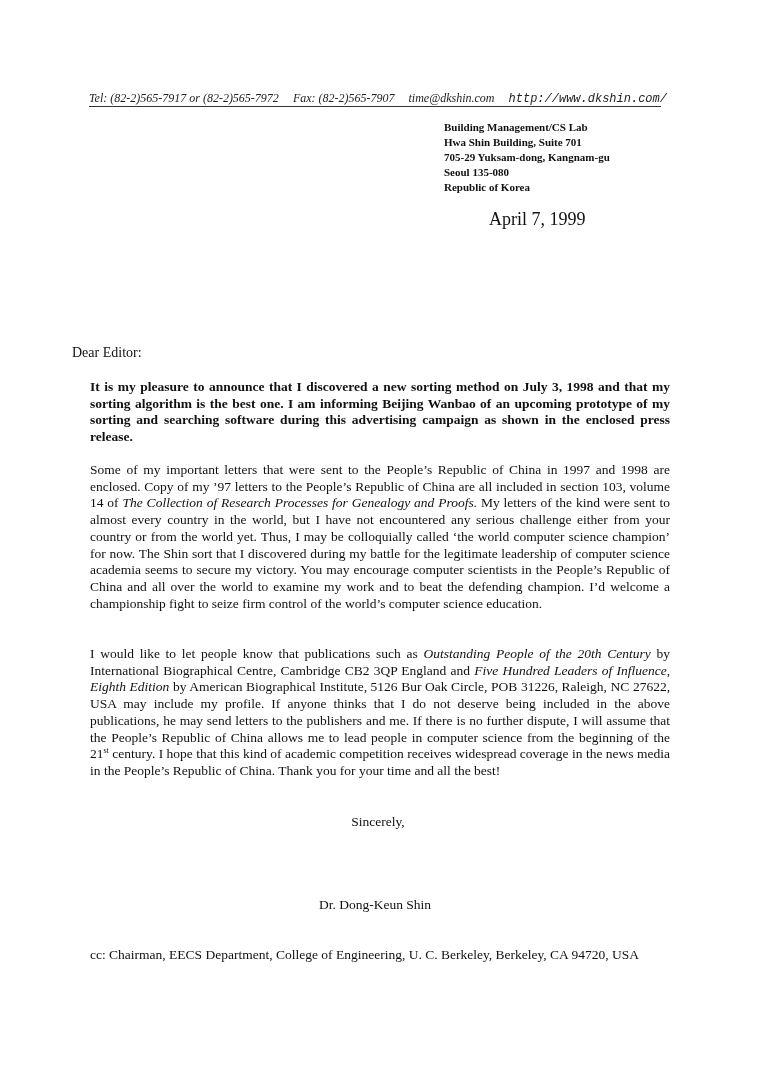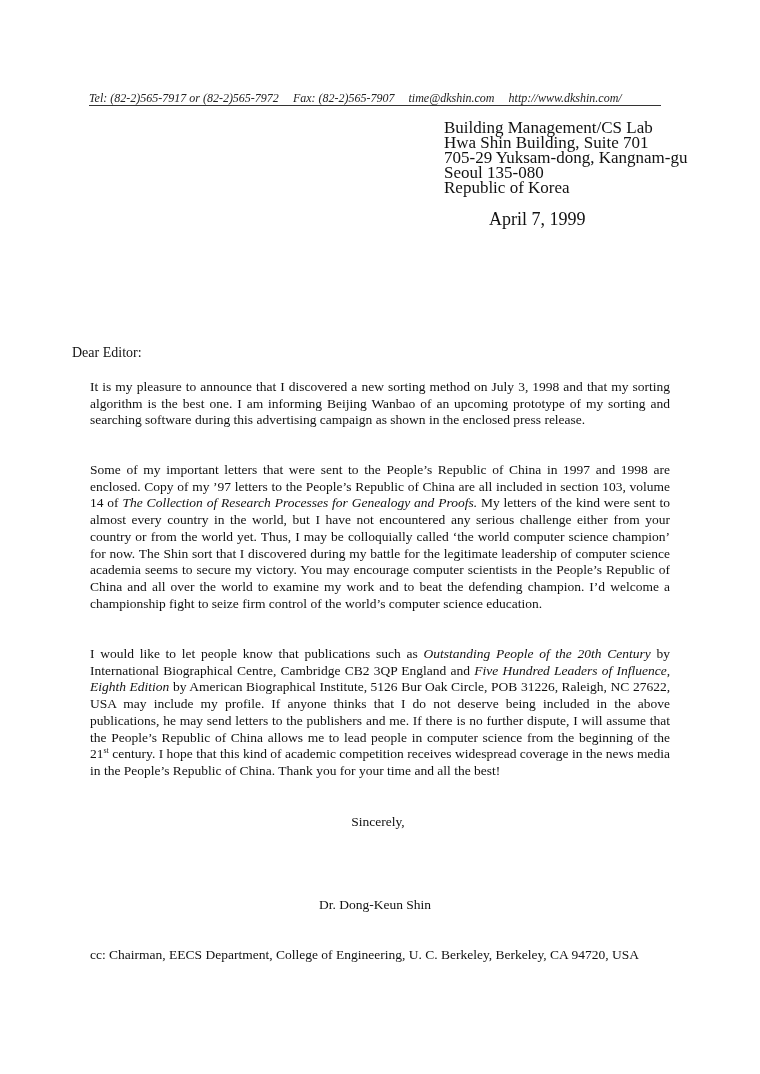--- a/index.html
+++ b/index.html
@@ -8,39 +8,39 @@
       position: absolute; left: 0; top: 0; width: 760px; height: 1074px;
       font-family: "Liberation Serif", serif; color: #111111;
     }
     .header-line {
       position: absolute; left: 89px; top: 91px; width: 572px;
       font-size: 12px; font-style: italic; white-space: nowrap;
       border-bottom: 1.5px solid #333; padding-bottom: 0px; line-height: 14px;
       color: #222;
     }
     .header-line span { margin-right: 11px; }
-    .header-line span:last-child { margin-right: 0; }
+    .header-line span:last-child { margin-right: 0; font-family: Liberation Mono, monospace; }
     .sender {
       position: absolute; left: 444px; top: 120px;
-      font-size: 17px; font-weight: normal; line-height: 15px; white-space: nowrap;
+      font-size: 11px; font-weight: bold; line-height: 15px; white-space: nowrap;
     }
     .date {
       position: absolute; left: 445px; top: 211px; font-size: 18px; line-height: 16px; margin-left: 44px;
     }
     .recipient {
       position: absolute; left: 90px; top: 229px; font-size: 13.5px; line-height: 16.7px; white-space: nowrap;
     }
     .salutation {
       position: absolute; left: 72px; top: 345px; font-size: 14px; line-height: 16px;
     }
     .para {
       position: absolute; left: 90px; width: 580px; font-size: 13.5px; line-height: 16.7px;
       text-align: justify;
     }
-    .p1 { top: 379px; }
+    .p1 { top: 379px; font-weight: bold; }
     .p2 { top: 462px; }
     .p3 { top: 646px; }
     .closing {
       position: absolute; left: 0; width: 760px; text-align: center; font-size: 13.5px; line-height: 16px;
     }
     .sincerely { top: 814px; left: -2px; }
     .signature { top: 897px; left: -5px; }
     .cc {
       position: absolute; left: 90px; top: 947px; font-size: 13.5px; line-height: 16px; white-space: nowrap; font-family: Liberation Serif, serif;
     }

